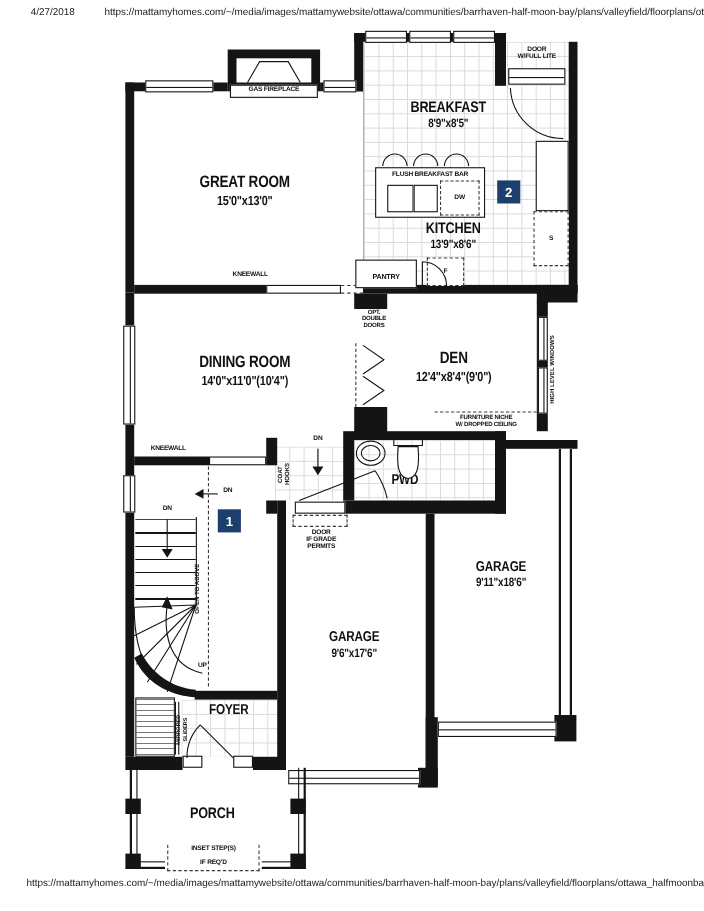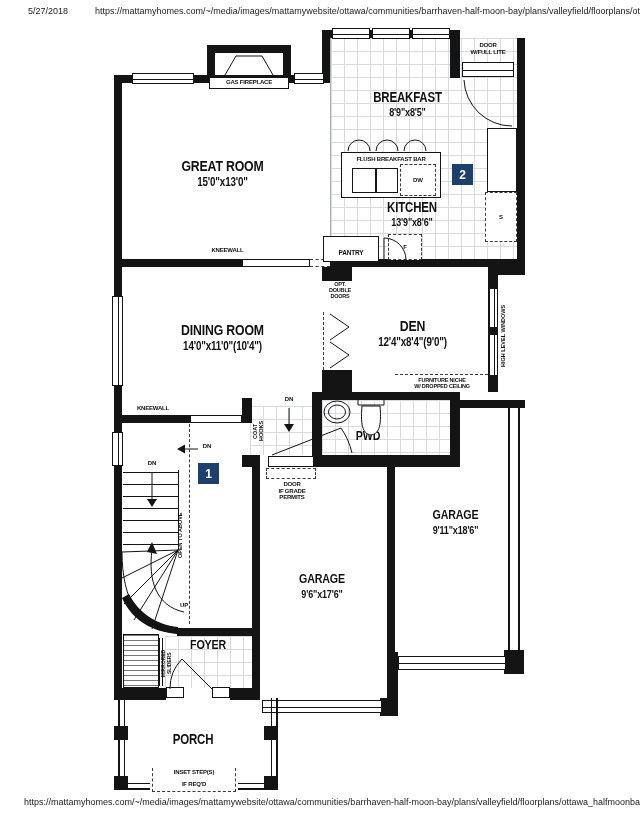--- a/index.html
+++ b/index.html
@@ -34,21 +34,21 @@
   .slider{position:absolute;width:4px;border-left:1px solid var(--wall);border-right:1px solid var(--wall);box-sizing:border-box;background:#fff;}
   .porchwall{position:absolute;border:2px solid var(--wall);border-top:none;box-sizing:border-box;}
   .porchwall-in{position:absolute;border:1px solid var(--wall);border-top:none;box-sizing:border-box;}
   svg.lines{position:absolute;left:0;top:0;}
 </style>
 </head>
 <body>
 
 <div id="page">
 
-  <div class="hdr" style="left:28px;top:6px;">5/27/2018</div>
+  <div class="hdr" style="left:28px;top:6px;">4/27/2018</div>
   <div class="hdr" style="left:95px;top:6px;">https://mattamyhomes.com/~/media/images/mattamywebsite/ottawa/communities/barrhaven-half-moon-bay/plans/valleyfield/floorplans/ot...</div>
   <div class="hdr" style="left:24px;top:797px;">https://mattamyhomes.com/~/media/images/mattamywebsite/ottawa/communities/barrhaven-half-moon-bay/plans/valleyfield/floorplans/ottawa_halfmoonbay_valleyfiel</div>
 
   <div class="tile" style="left:330px;top:38px;width:187px;height:228px;border-left:1px solid #aab0b5;"></div>
   <div class="tile" style="left:250px;top:406px;width:62px;height:49px;"></div>
   <div class="tile" style="left:322px;top:400px;width:128px;height:55px;"></div>
   <div class="tile" style="left:165px;top:636px;width:87px;height:52px;"></div>
 
   <div class="w" style="left:114px;top:75px;width:8px;height:191px;"></div>
   <div class="w" style="left:114px;top:75px;width:93px;height:8px;"></div>

